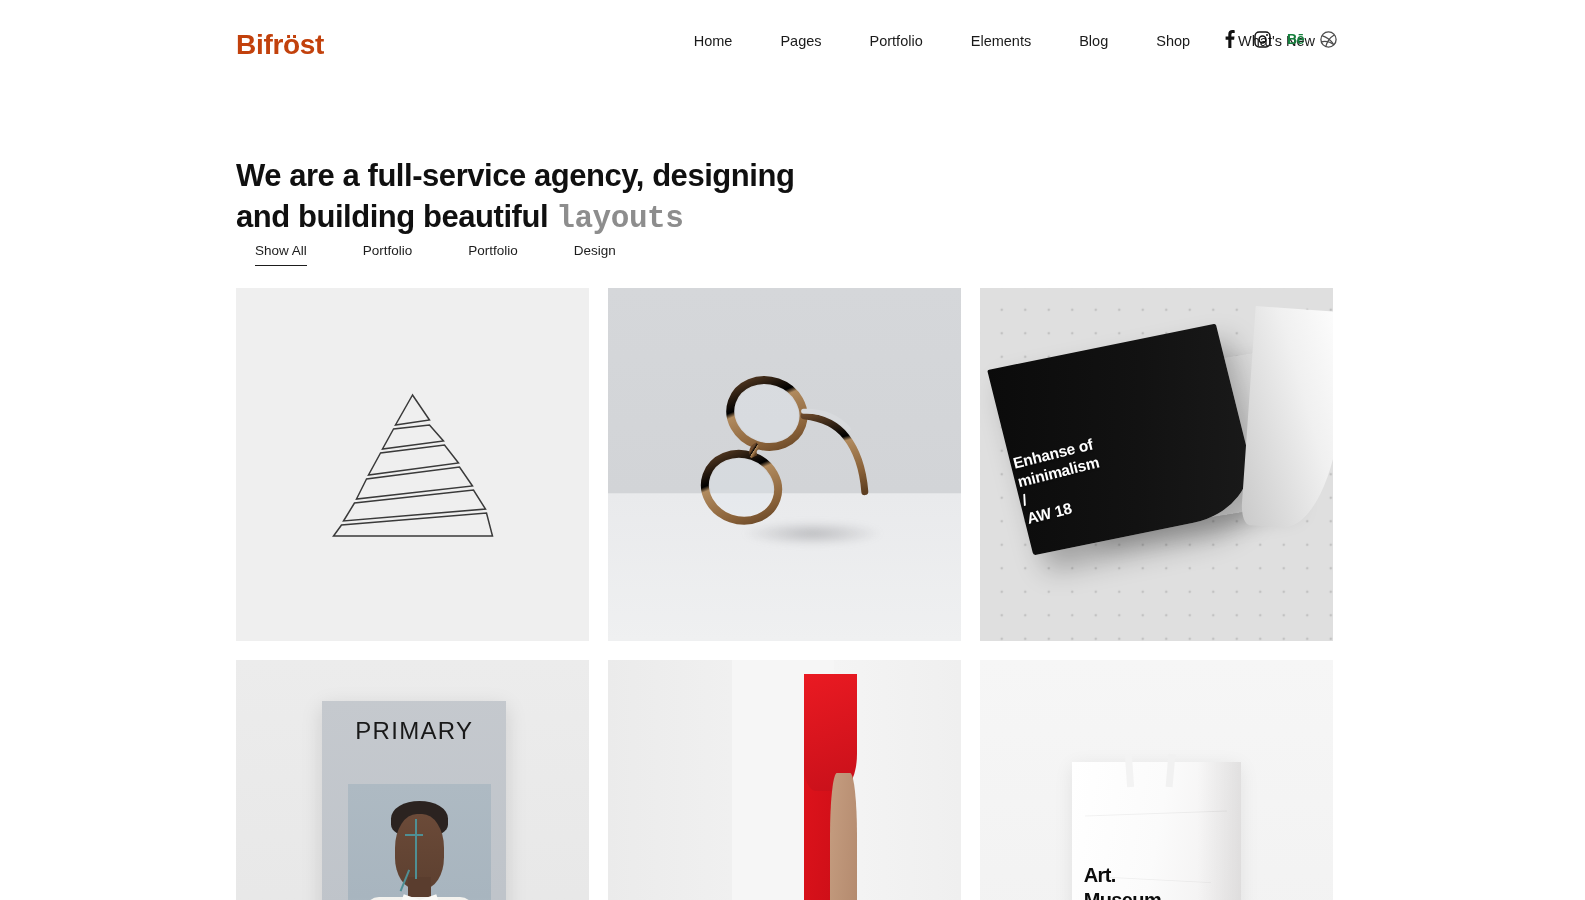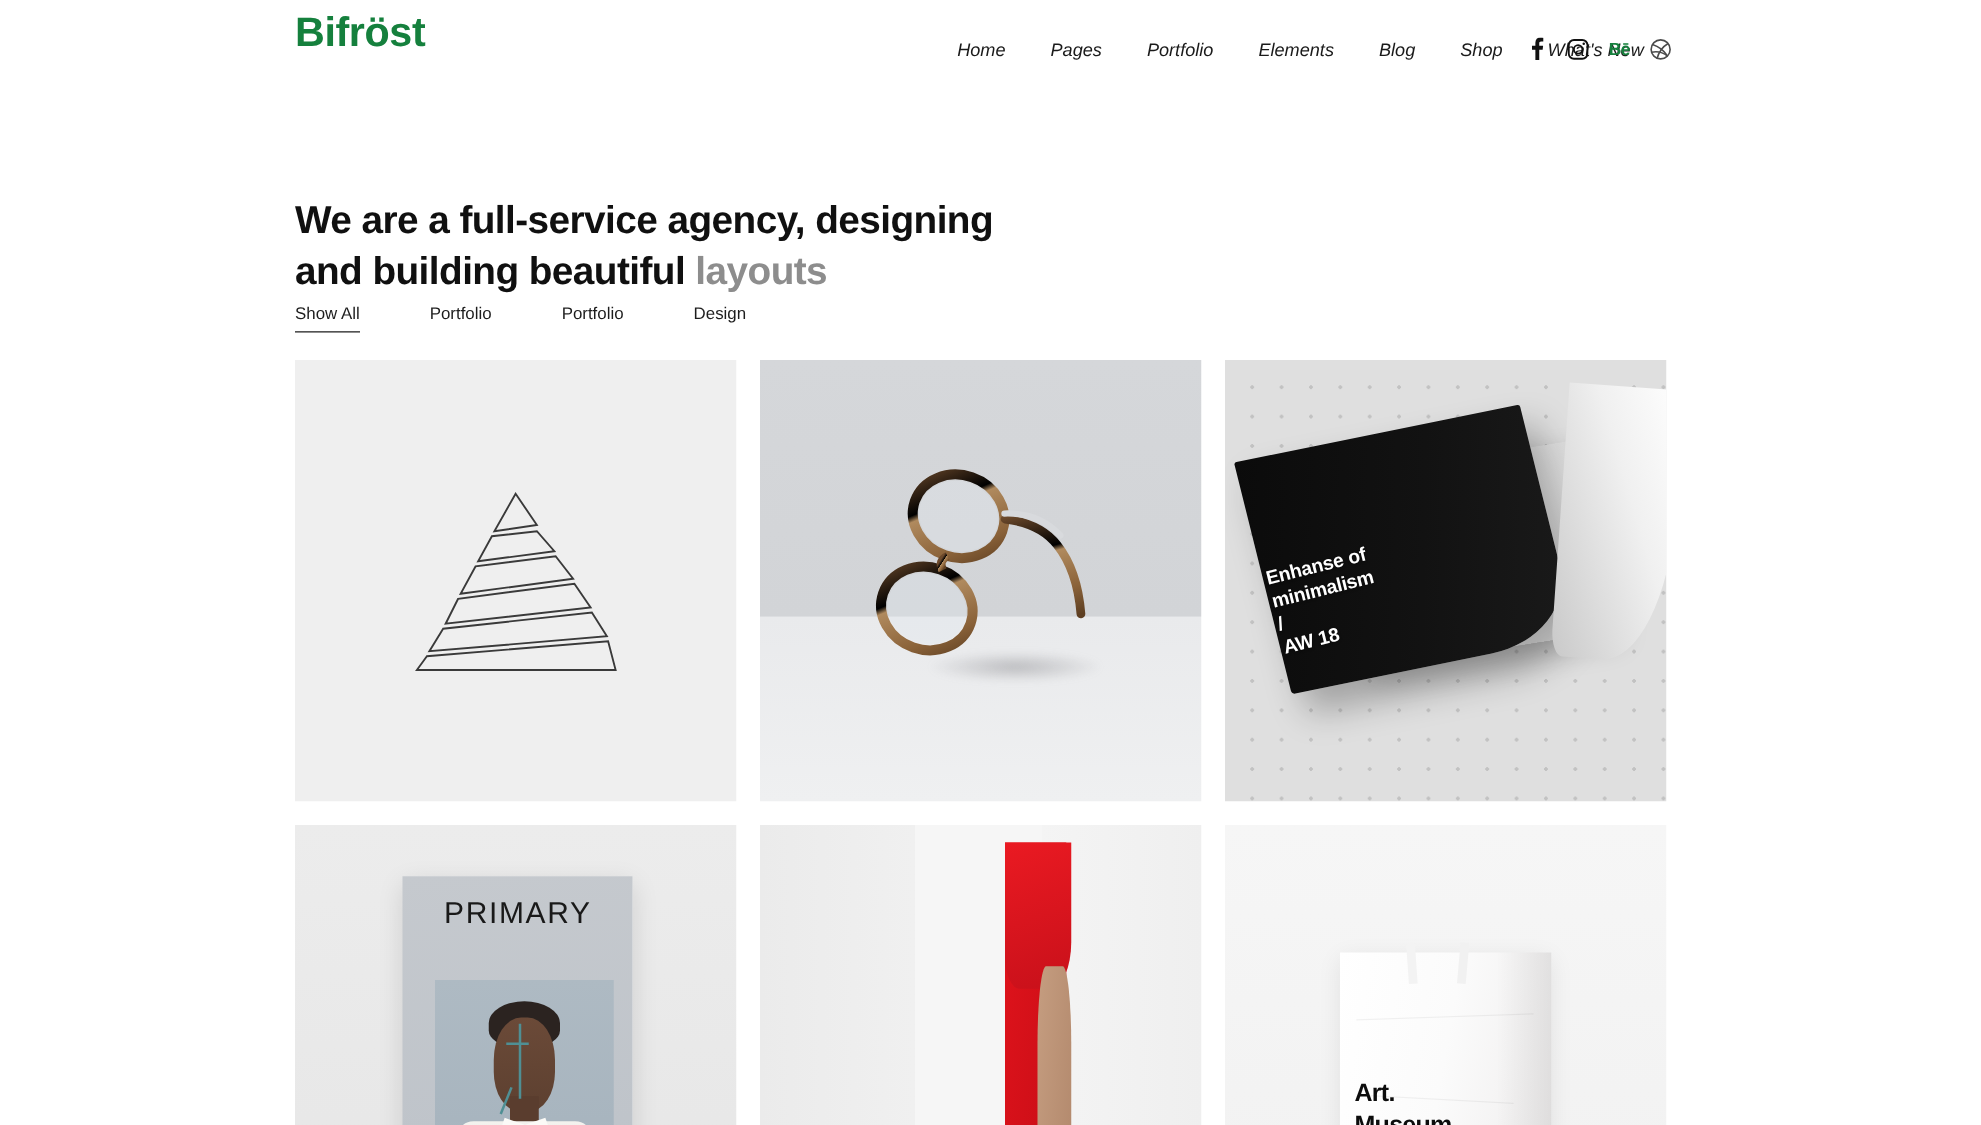--- a/index.html
+++ b/index.html
@@ -11,27 +11,27 @@
   }
   .page { position: relative; width: 1585px; height: 900px; background:#fff; }
 
   
   .header {
     position: absolute; left: 0; top: 0;
     width: 1585px; height: 82px;
     display: flex; align-items: center;
   }
   .logo {
-    position: absolute; left: 236px; top: 9px;
-    font-size: 33px; font-weight: 700; letter-spacing: -0.3px;
-    color: #15803d; line-height: 34px;
+    position: absolute; left: 236px; top: 28px;
+    font-size: 28px; font-weight: 700; letter-spacing: -0.3px;
+    color: #c2410c; line-height: 34px;
   }
   .nav {
     position: absolute; right: 252px; top: 30px;
-    display: flex; align-items: center; gap: 0px; font-style: italic;
+    display: flex; align-items: center; gap: 12px;
   }
   .nav-item {
     font-size: 14.5px; color: #1a1a1a; line-height: 22px;
     padding: 0 18px; white-space: nowrap; cursor: pointer;
   }
 
   .socials {
     position: absolute; right: 248px; top: 30px;
     display: flex; align-items: center; gap: 16px;
   }
@@ -39,33 +39,33 @@
   .soc svg { display:block; }
   .soc-be { font-size: 14px; font-weight: 700; letter-spacing:-0.4px; line-height:18px; }
 
   
   .headline {
     position: absolute; left: 236px; top: 108px;
     width: 900px;
     font-size: 31px; font-weight: 700; line-height: 41px;
     letter-spacing: -0.45px; color: #101010; margin-top: 47px;
   }
-  .headline .muted { color: #8d8d8d; }
+  .headline .muted { color: #8d8d8d; font-family: Liberation Mono, monospace; }
 
   
   .filters {
     position: absolute; left: 236px; top: 240px;
     display: flex; align-items: center;
   }
   .filter {
     font-size: 13.5px; color: #1d1d1d; line-height: 22px;
     margin-right: 56px; cursor: pointer; padding-bottom: 3px;
     border-bottom: 1px solid transparent; white-space: nowrap;
   }
-  .filter.active { border-bottom-color: #1d1d1d; }
+  .filter.active { border-bottom-color: #1d1d1d; margin-left: 19px; }
 
   
   .grid {
     position: absolute; left: 236px; top: 288px;
     width: 1097px;
     display: grid;
     grid-template-columns: 353px 353px 353px;
     grid-auto-rows: 353px;
     gap: 19px 19px;
   }

